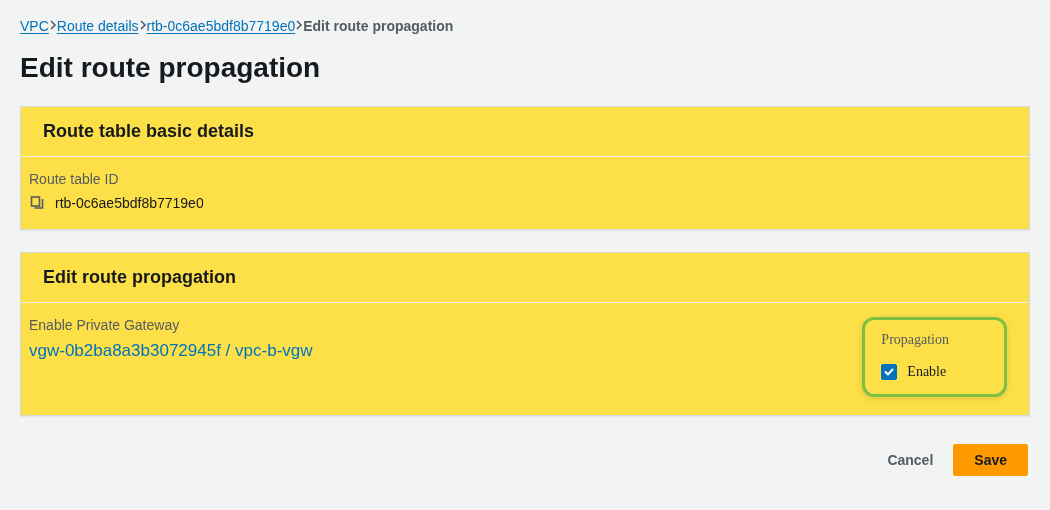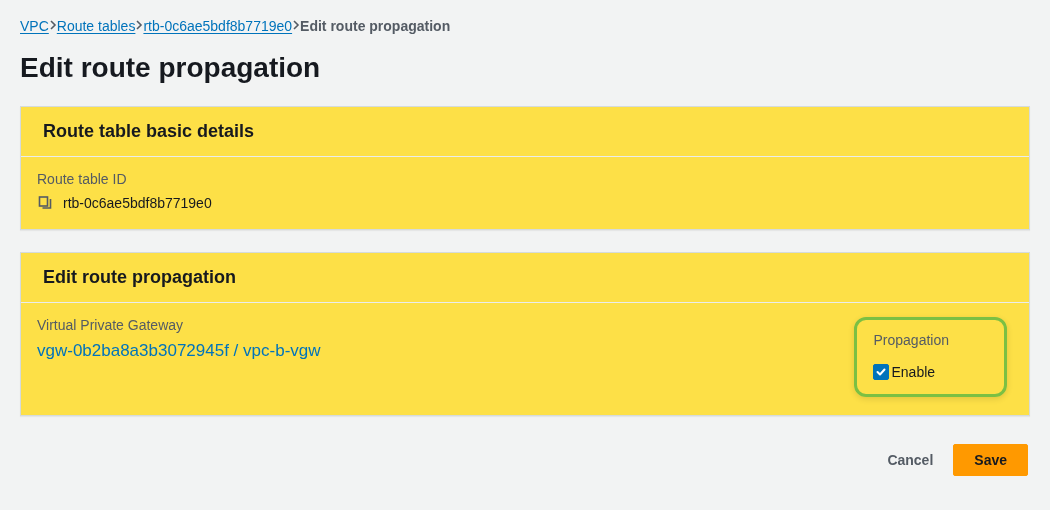--- a/index.html
+++ b/index.html
@@ -48,21 +48,21 @@
     .panel-header {
       padding: 14px 22px;
       border-bottom: 1px solid #eaeded;
     }
     .panel-header h2 {
       font-size: 18px;
       font-weight: 700;
       color: #16191f;
     }
     .panel-body {
-      padding: 14px 22px 18px 16px;
+      padding: 14px 22px 18px 8px;
     }
     .field-label {
       font-size: 14px;
       color: #545b64;
       margin-bottom: 8px;
     }
     .field-value-row {
       display: flex;
       align-items: center;
       gap: 10px;
@@ -81,38 +81,39 @@
       display: flex;
       justify-content: space-between;
       align-items: flex-start;
     }
     .prop-left {
       flex: 0 0 48%;
     }
     .prop-right {
       flex: 0 0 auto;
       position: relative;
+      font-family: Liberation Serif, serif;
     }
     .vgw-link {
       color: #0073bb;
       text-decoration: none;
       font-size: 17px;
       display: inline-block;
     }
     .highlight-box {
       border: 3px solid #7bc043;
       border-radius: 12px;
       padding: 12px 55px 14px 16px;
       position: relative;
       box-shadow: 0 2px 6px rgba(0,0,0,0.12);
     }
     .checkbox-row {
       display: flex;
       align-items: center;
-      gap: 2px;
+      gap: 10px;
       margin-top: 16px;
     }
     .fake-checkbox {
       width: 16px;
       height: 16px;
       background: #0073bb;
       border: 1px solid #0073bb;
       border-radius: 2px;
       display: flex;
       align-items: center;
@@ -154,21 +155,21 @@
 </head>
 <body>
 
 <nav class="breadcrumb">
   <a>VPC</a>
   <span class="sep">
     <svg width="8" height="12" viewBox="0 0 8 12" fill="none">
         <path d="M2 2 L6 6 L2 10" stroke="#545b64" stroke-width="1.6"></path>
       </svg>
   </span>
-  <a>Route tables</a>
+  <a>Route details</a>
   <span class="sep">
     <svg width="8" height="12" viewBox="0 0 8 12" fill="none">
         <path d="M2 2 L6 6 L2 10" stroke="#545b64" stroke-width="1.6"></path>
       </svg>
   </span>
   <a>rtb-0c6ae5bdf8b7719e0</a>
   <span class="sep">
     <svg width="8" height="12" viewBox="0 0 8 12" fill="none">
         <path d="M2 2 L6 6 L2 10" stroke="#545b64" stroke-width="1.6"></path>
       </svg>
@@ -196,21 +197,21 @@
   </div>
 </section>
 
 <section class="panel">
   <div class="panel-header">
     <h2>Edit route propagation</h2>
   </div>
   <div class="panel-body">
     <div class="prop-row">
       <div class="prop-left">
-        <div class="field-label">Virtual Private Gateway</div>
+        <div class="field-label">Enable Private Gateway</div>
         <a class="vgw-link">vgw-0b2ba8a3b3072945f / vpc-b-vgw</a>
       </div>
       <div class="prop-right">
         <div class="highlight-box">
           <div class="field-label">Propagation</div>
           <div class="checkbox-row">
             <span class="fake-checkbox">
               <svg width="12" height="12" viewBox="0 0 12 12" fill="none">
                   <path d="M2.5 6 L5 8.5 L9.5 3.5" stroke="#fff" stroke-width="2" stroke-linecap="round" stroke-linejoin="round"></path>
                 </svg>

